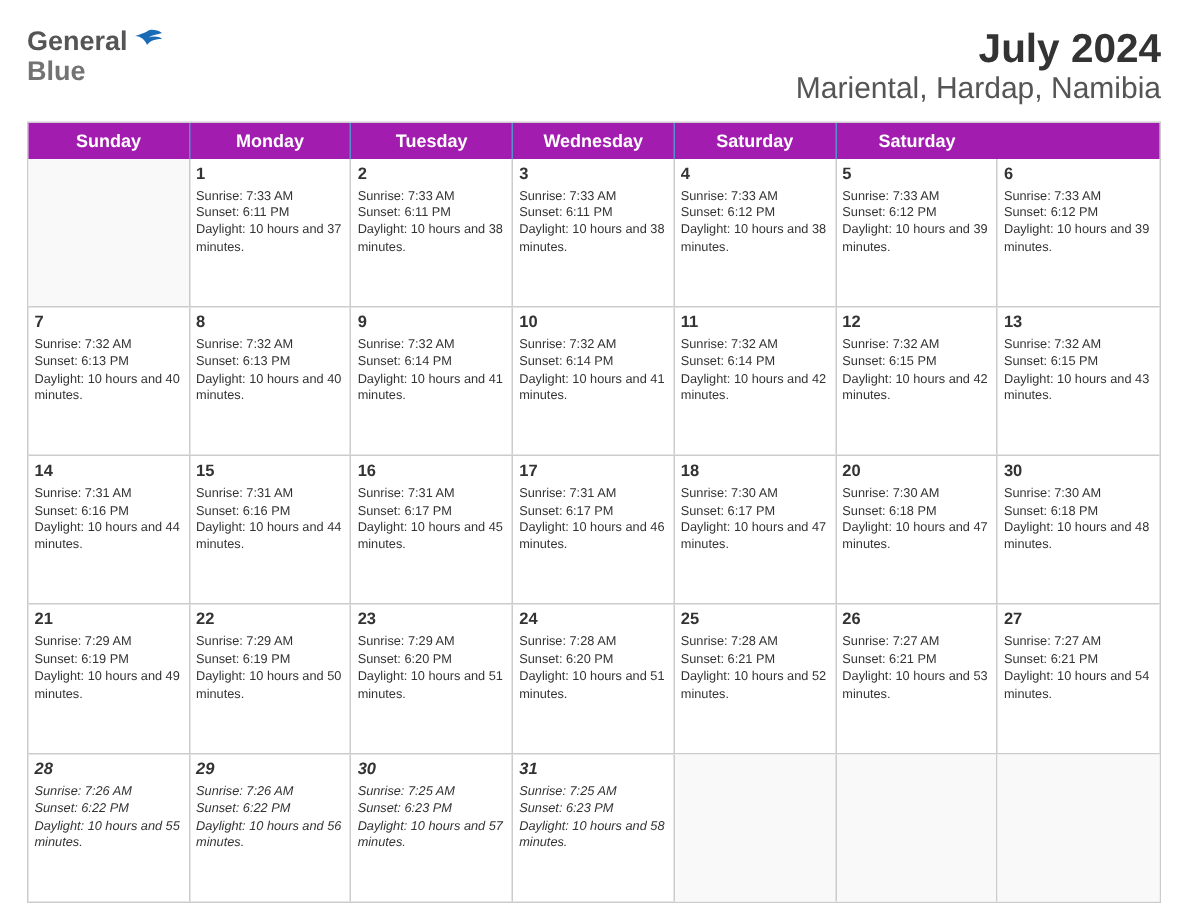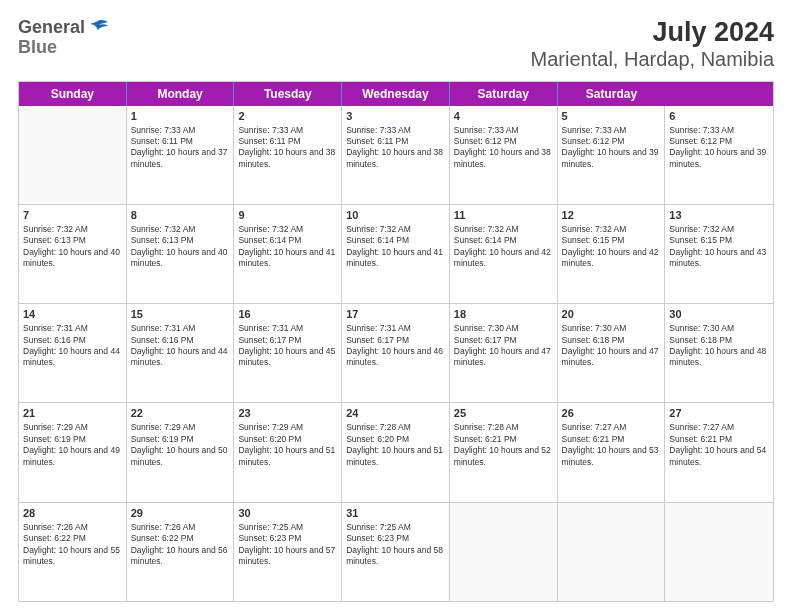--- a/index.html
+++ b/index.html
@@ -73,21 +73,21 @@
       flex: 1;
       display: flex;
       flex-direction: column;
     }
     .cal-week {
       display: grid;
       grid-template-columns: repeat(7, 1fr);
       flex: 1;
       border-bottom: 1px solid #ccc;
     }
-    .cal-week:last-child { border-bottom: none; }
+    .cal-week:last-child { border-bottom: none; font-style: italic; }
     .cal-cell {
       border-right: 1px solid #ccc;
       padding: 3px 4px;
       font-size: 9px;
       color: #333;
       vertical-align: top;
       line-height: 1.35;
       min-height: 0;
     }
     .cal-cell:last-child { border-right: none; }

